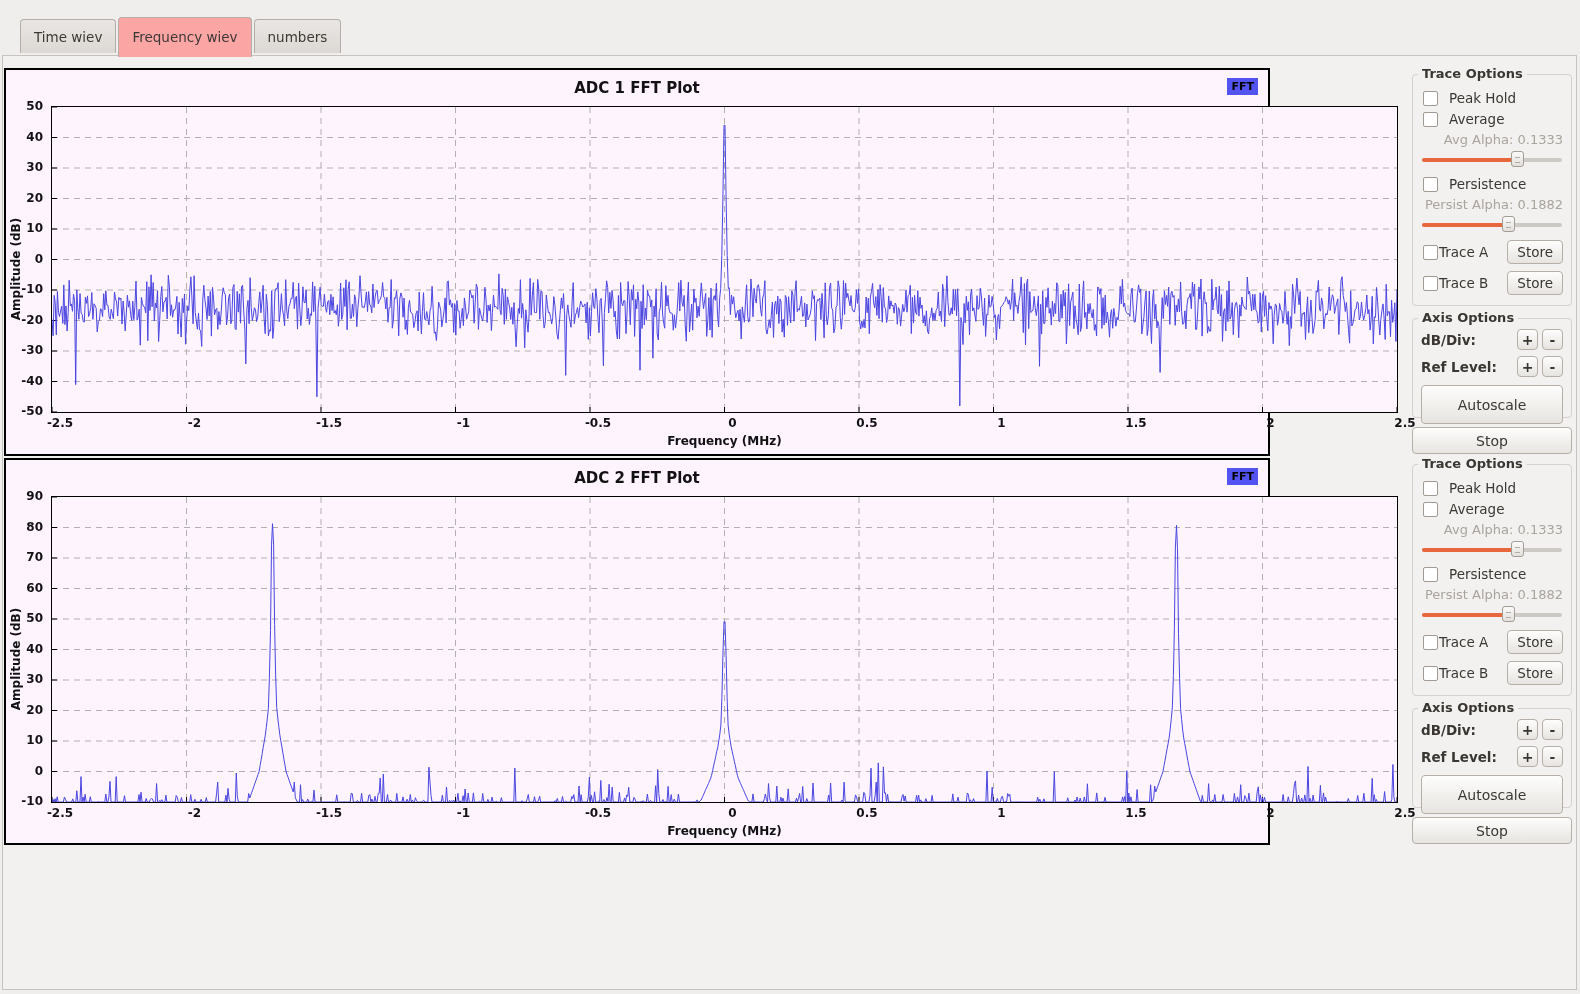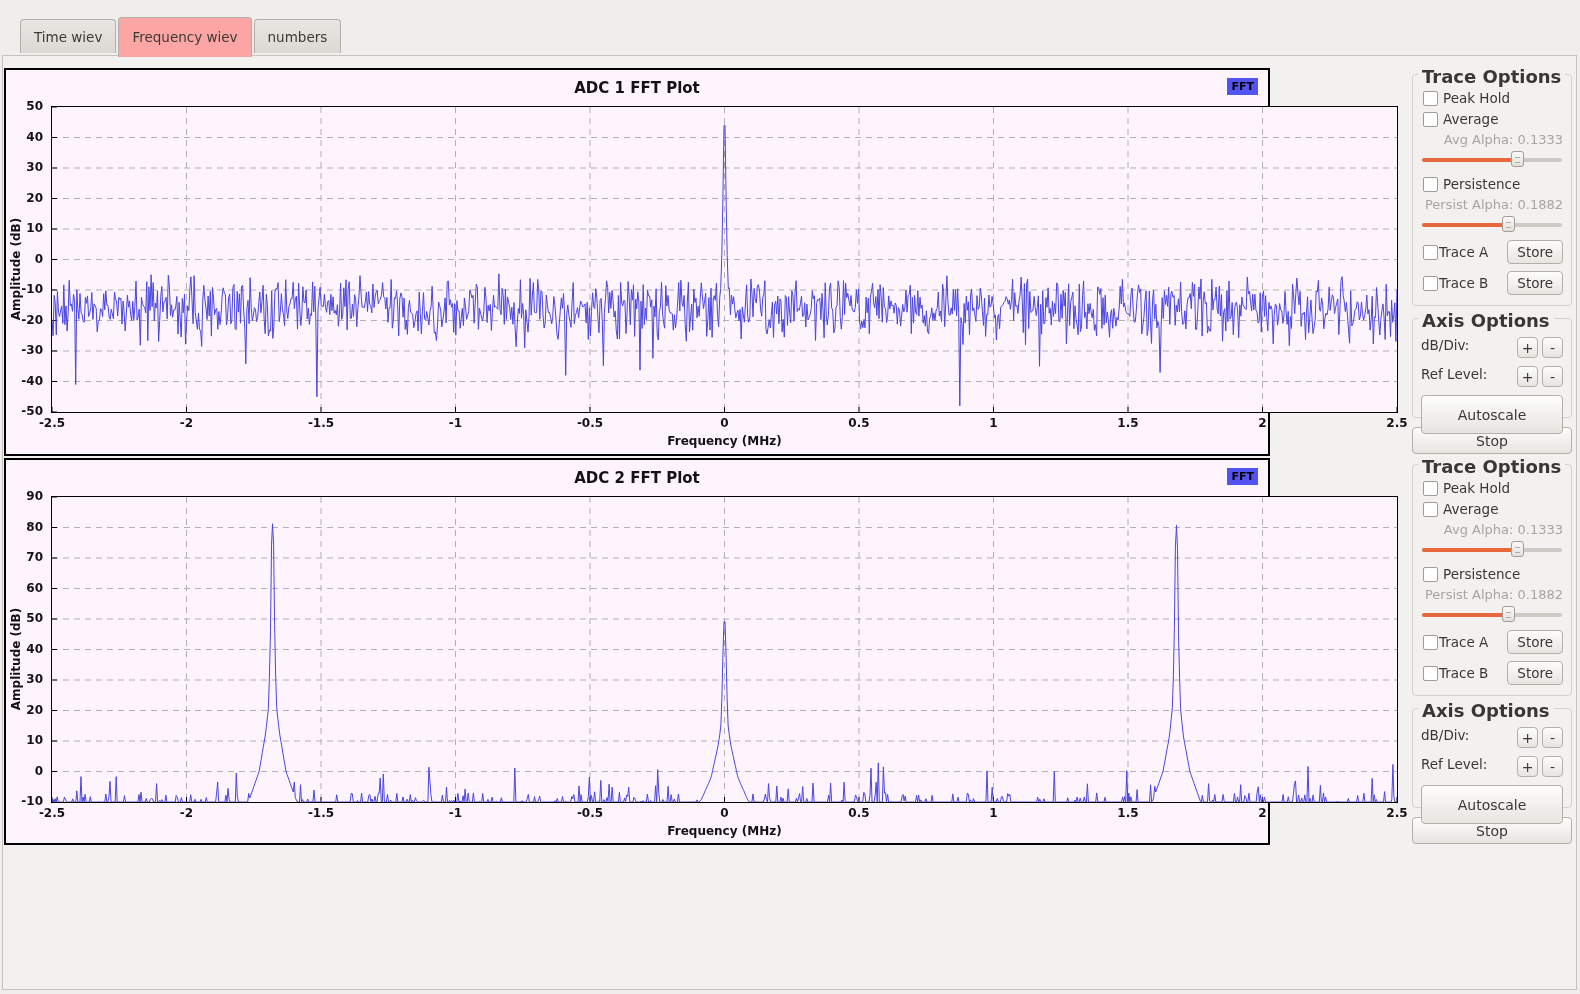--- a/index.html
+++ b/index.html
@@ -27,49 +27,49 @@
              font-size:11px;font-weight:bold;padding:2px 4px;line-height:13px;}
   .axes{position:absolute;left:45px;top:36px;width:1345px;height:305px;
         box-sizing:content-box;border:1px solid #000;background:#fdf4fd;}
   .axes svg{display:block;width:1345px;height:305px;}
   .grid{stroke:#b2b0b2;stroke-width:1;stroke-dasharray:6 5;fill:none;}
   .tick{stroke:#000;stroke-width:1;fill:none;}
   .sig{fill:none;stroke:#4a45e1;stroke-width:1;}
   .yticks{position:absolute;left:0;top:37px;width:41px;height:305px;}
   .yticklab{position:absolute;right:0;width:41px;text-align:right;font-size:12px;
             font-weight:bold;color:#141114;padding-right:4px;box-sizing:border-box;}
-  .xticks{position:absolute;left:46px;top:346px;width:1345px;height:16px;}
+  .xticks{position:absolute;left:54px;top:346px;width:1345px;height:16px;}
   .xticklab{position:absolute;transform:translateX(-50%);font-size:12px;font-weight:bold;color:#141114;white-space:nowrap;}
   .ylabel{position:absolute;left:-60px;top:50%;width:140px;text-align:center;
           transform:rotate(-90deg);font-size:12px;font-weight:bold;color:#141114;}
   .xlabel{position:absolute;left:46px;top:364px;width:1345px;text-align:center;
           font-size:12px;font-weight:bold;color:#141114;}
 
   
   .side-panel{position:absolute;left:1406px;top:0;width:164px;height:100%;box-sizing:border-box;padding:0 2px;}
   .groupbox{position:relative;border:1px solid #d4d0cb;border-radius:4px;margin-top:6px;
             padding:10px 8px 8px 8px;box-sizing:border-box;}
   .legend{position:absolute;top:-9px;left:5px;background:#f2f1ef;padding:0 4px;
-          font-size:18px;font-weight:bold;color:#3a3733;white-space:nowrap;}
-  .cbrow{display:flex;align-items:center;gap:5px;margin:5px 0 5px 2px;font-size:13.5px;color:#3a3733;}
+          font-size:13px;font-weight:bold;color:#3a3733;white-space:nowrap;}
+  .cbrow{display:flex;align-items:center;gap:11px;margin:5px 0 5px 2px;font-size:13.5px;color:#3a3733;}
   .cb{width:13px;height:13px;background:#fff;border:1px solid #a19b94;border-radius:2px;flex:0 0 auto;}
   .graylab{font-size:13px;color:#a9a49e;margin:4px 0 3px 0;white-space:nowrap;text-align:right;}
   .slider{position:relative;height:18px;margin:0 1px 6px 1px;}
   .track{position:absolute;left:0;right:0;top:8px;height:4px;background:#cdc9c4;border-radius:2px;}
   .fill{position:absolute;left:0;top:8px;height:4px;background:#e8673d;border-radius:2px;}
   .thumb{position:absolute;top:1px;width:13px;height:16px;background:linear-gradient(#fafaf9,#e3e0dc);
          border:1px solid #a39d96;border-radius:3px;box-sizing:border-box;}
   .thumb::after{content:"";position:absolute;left:3px;right:3px;top:5px;height:4px;
                 border-top:1px solid #b2ada6;border-bottom:1px solid #b2ada6;}
   .btn{display:flex;align-items:center;justify-content:center;
        background:linear-gradient(#fdfdfc,#e7e4e0);border:1px solid #b5afa8;border-radius:4px;
        font-size:13.5px;color:#3a3733;box-sizing:border-box;cursor:default;}
   .storerow{display:flex;align-items:center;gap:1px;margin:7px 0 0 2px;font-size:13.5px;color:#3a3733;}
   .storebtn{margin-left:auto;padding:3px 9px;height:24px;text-align:right;}
-  .axisrow{display:flex;margin:8px 0 6px 0;font-size:13.5px;color:#3a3733;}
+  .axisrow{display:flex;align-items:center;margin:0 0 6px 0;font-size:13.5px;color:#3a3733;font-weight:bold;}
   .pmgroup{margin-left:auto;display:flex;gap:4px;}
   .pmbtn{width:21px;height:21px;font-size:14px;}
   .widebtn{width:100%;height:39px;margin-top:8px;font-size:14px;}
   .stopbtn{width:100%;height:27px;margin-top:9px;font-size:14px;}
 </style>
 </head>
 <body>
 
 <div class="page">
 

